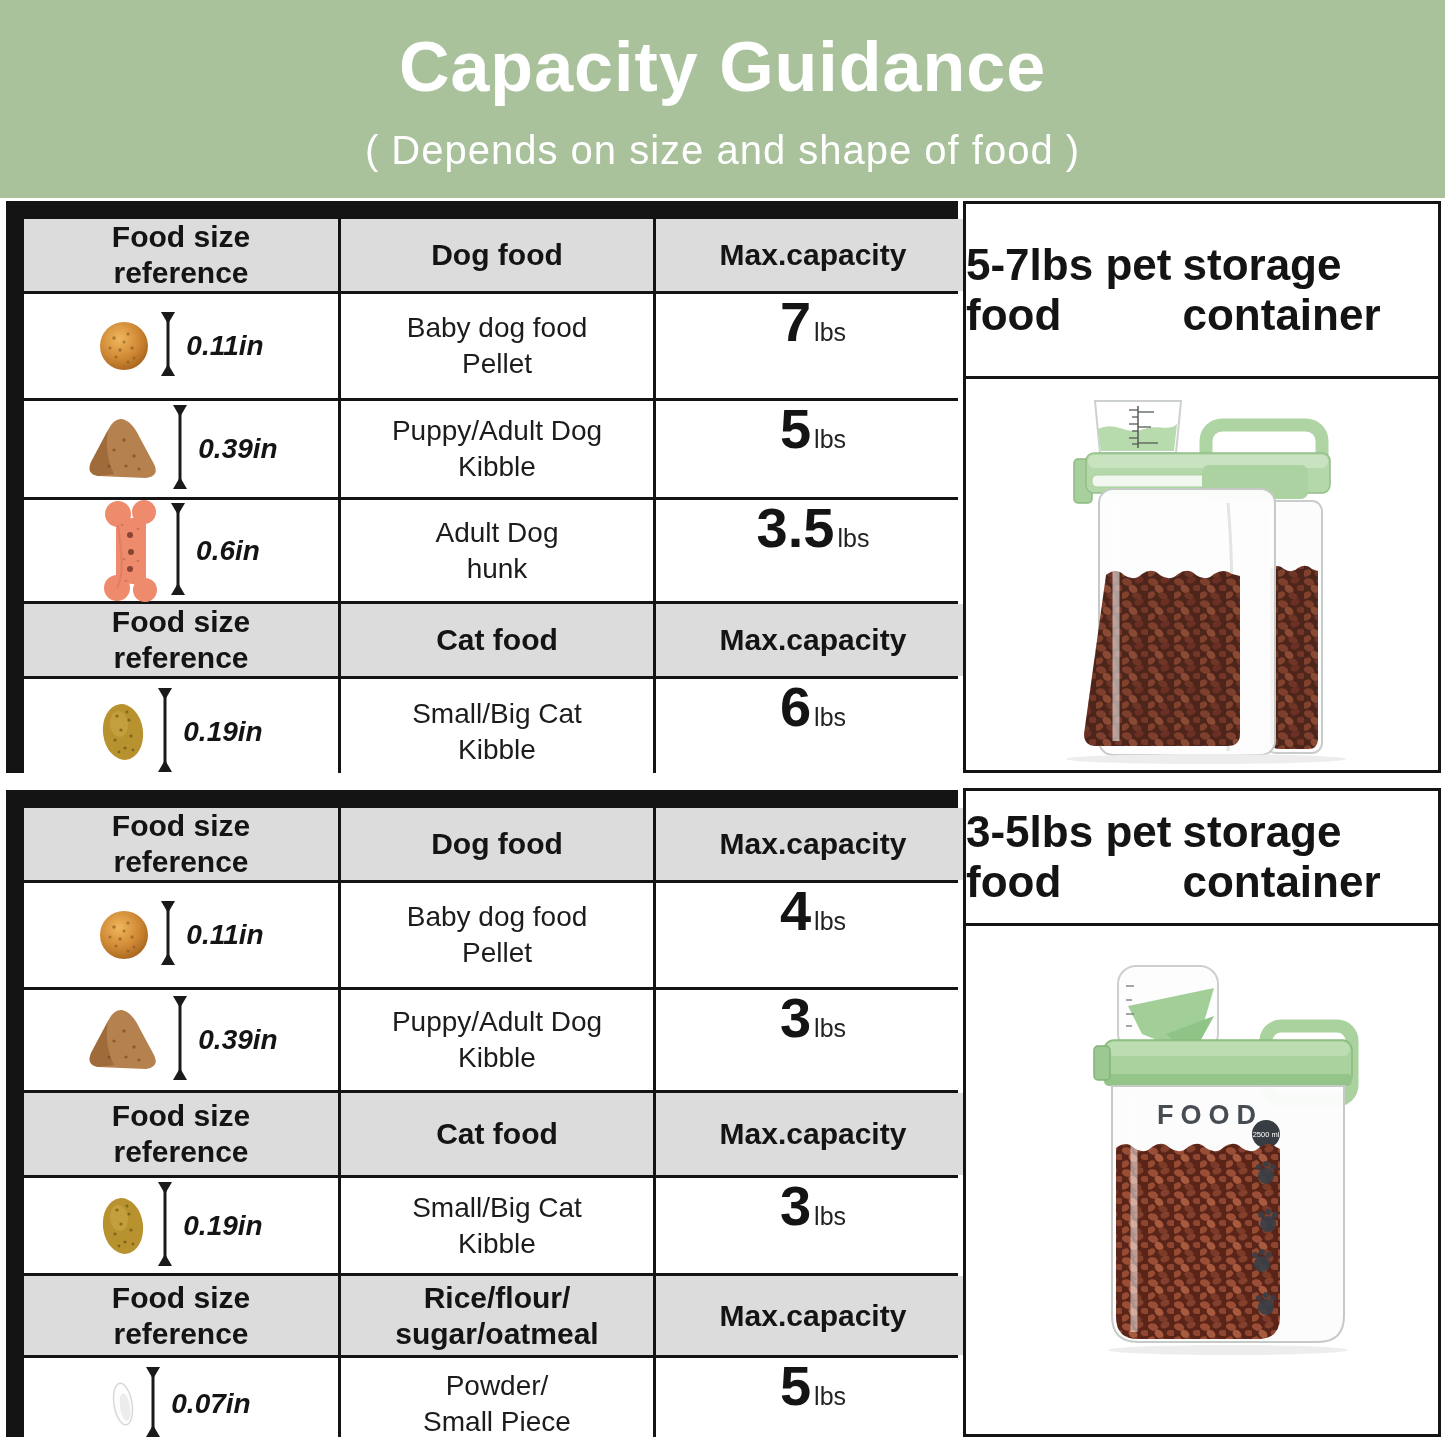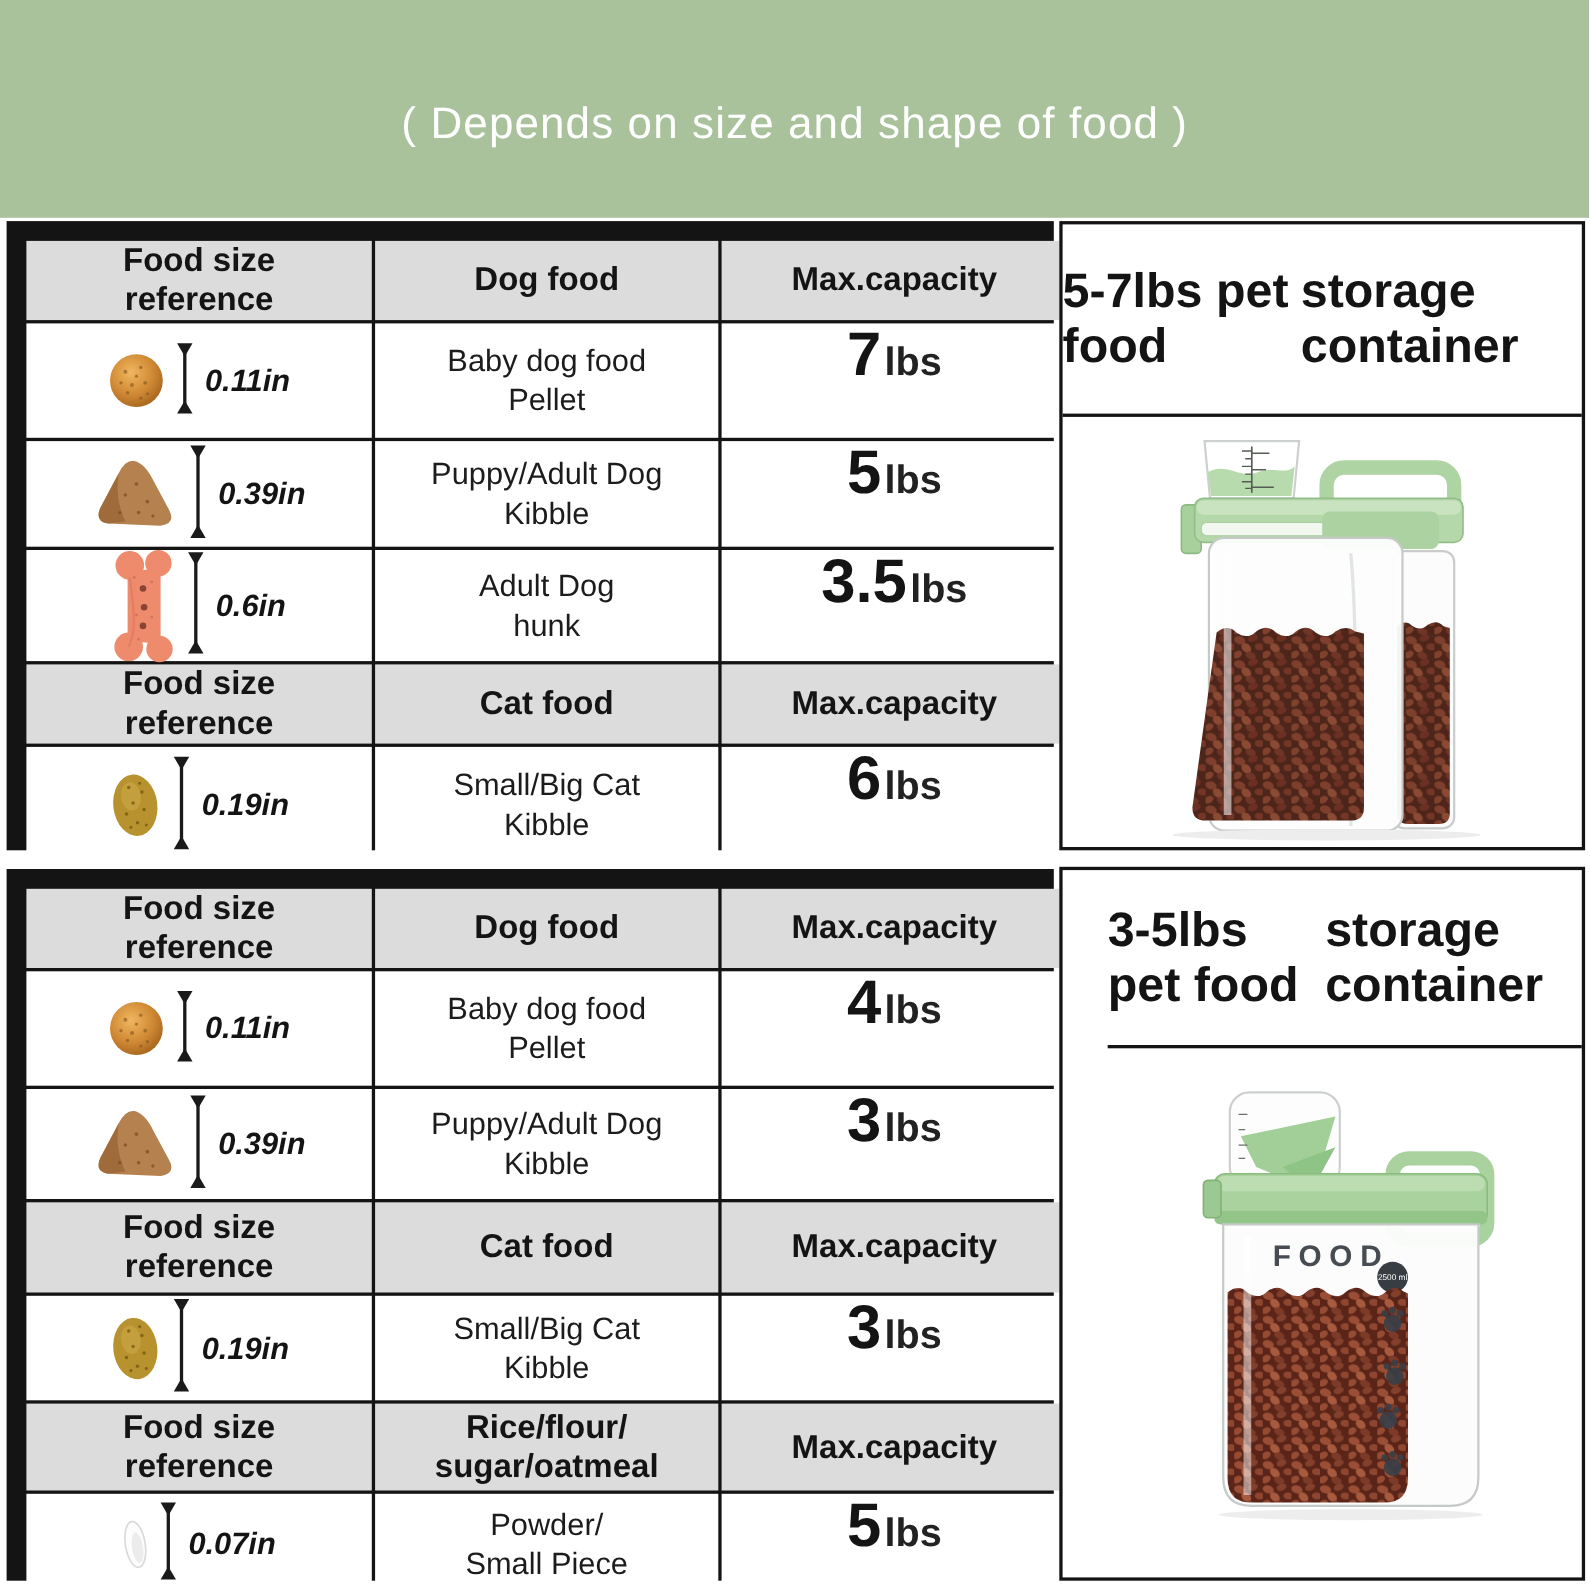--- a/index.html
+++ b/index.html
@@ -18,42 +18,43 @@
   .t-top{left:6px;top:201px;width:952px;height:572px;
          grid-template-rows:72px 104px 96px 101px 72px 106px;}
   .t-bottom{left:6px;top:790px;width:952px;height:647px;
          grid-template-rows:72px 104px 100px 82px 95px 79px 91px;}
   .c{background:#ffffff;display:flex;flex-direction:column;align-items:center;justify-content:center;text-align:center;}
   .hdr{background:#dcdcdc;}
   .hdr span{display:block;font-size:30px;font-weight:bold;color:#141414;line-height:36px;}
   .food span{display:block;font-size:28px;color:#1c1c1c;line-height:36px;}
   .cap{flex-direction:row;align-items:baseline;}
   .cap .num{font-size:56px;font-weight:bold;color:#141414;line-height:1;}
-  .cap .unit{font-size:36px;font-weight:700;color:#222222;margin-left:3px;}
+  .cap .unit{font-size:25px;font-weight:400;color:#222222;margin-left:3px;}
   .sizecell{flex-direction:row;gap:10px;}
   .sizecell .label{font-size:28px;font-weight:bold;color:#141414;font-style:italic;}
   .icon-wrap{display:flex;align-items:center;}
 
   
   .panel{position:absolute;border:3px solid #141414;background:#ffffff;}
   .p-top{left:963px;top:201px;width:478px;height:572px;}
   .p-bottom{left:963px;top:788px;width:478px;height:649px;}
   .panel-title{display:flex;flex-direction:row;align-items:center;justify-content:center;
                border-bottom:3px solid #141414;}
   .p-top .panel-title{height:175px;}
-  .p-bottom .panel-title{height:162px;margin-left:41px;}
+  .p-bottom .panel-title{height:135px;}
   .panel-title span{display:block;font-size:44px;font-weight:bold;color:#141414;line-height:50px;letter-spacing:0px;}
   .panel-image{display:flex;align-items:flex-start;justify-content:center;}
 </style>
 </head>
 <body>
 
 <div class="canvas">
 
   <div class="banner">
+    <div class="banner-title">Capacity Guidance</div>
     <div class="banner-subtitle">( Depends on size and shape of food )</div>
   </div>
 
   <div class="grid-table t-top">
 
     <div class="c hdr">
       <span>Food size</span>
       <span>reference</span>
     </div>
     <div class="c hdr">

